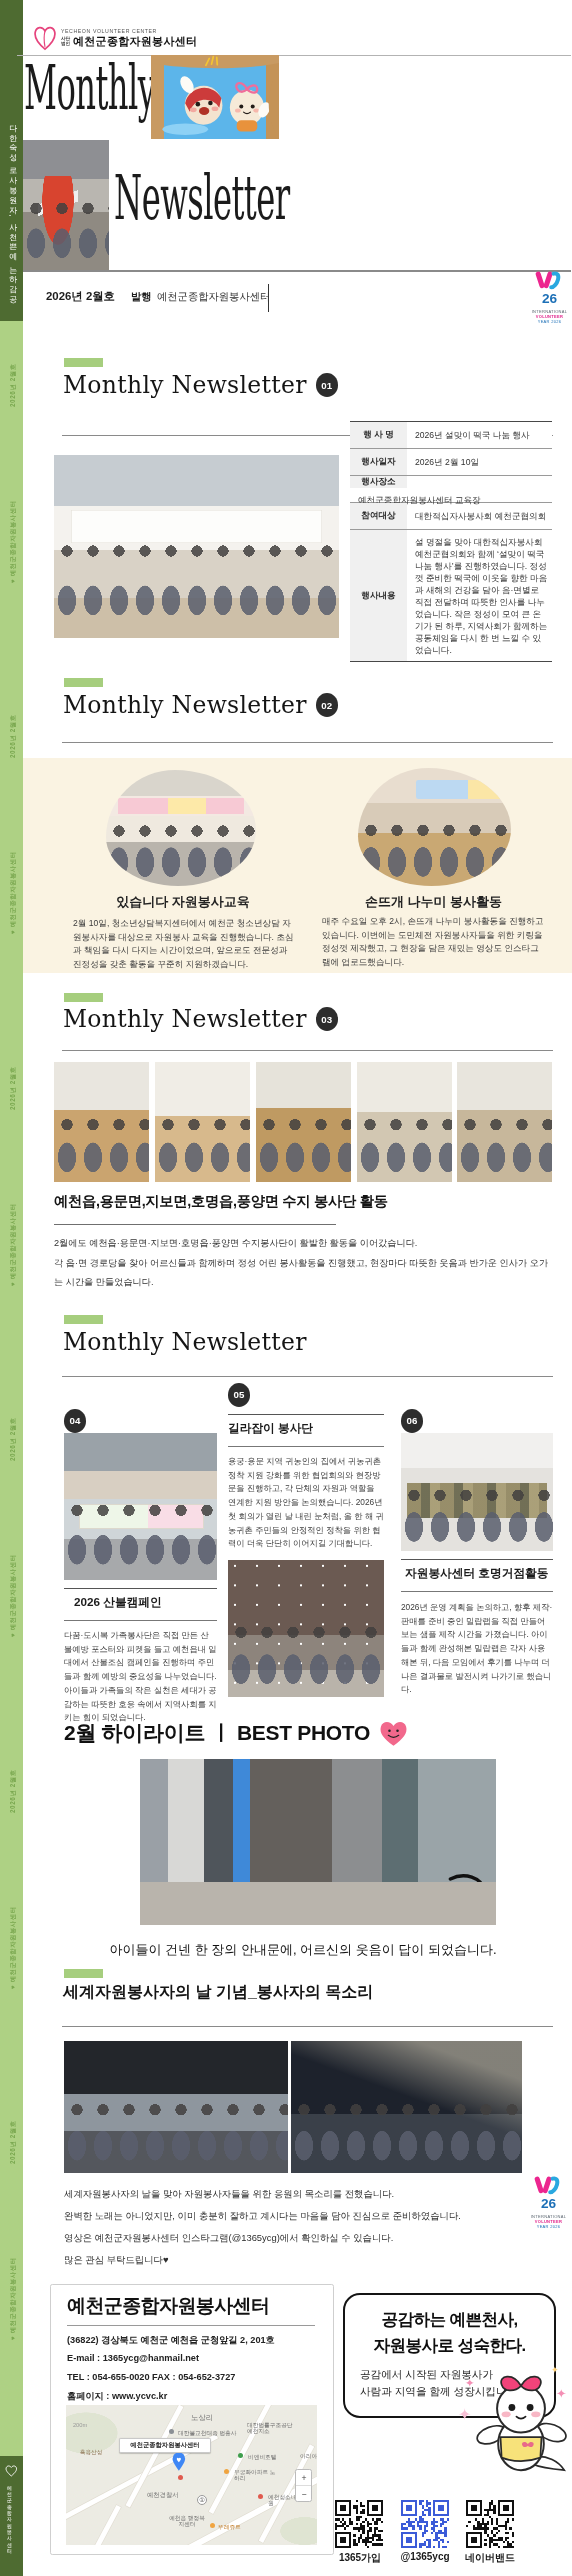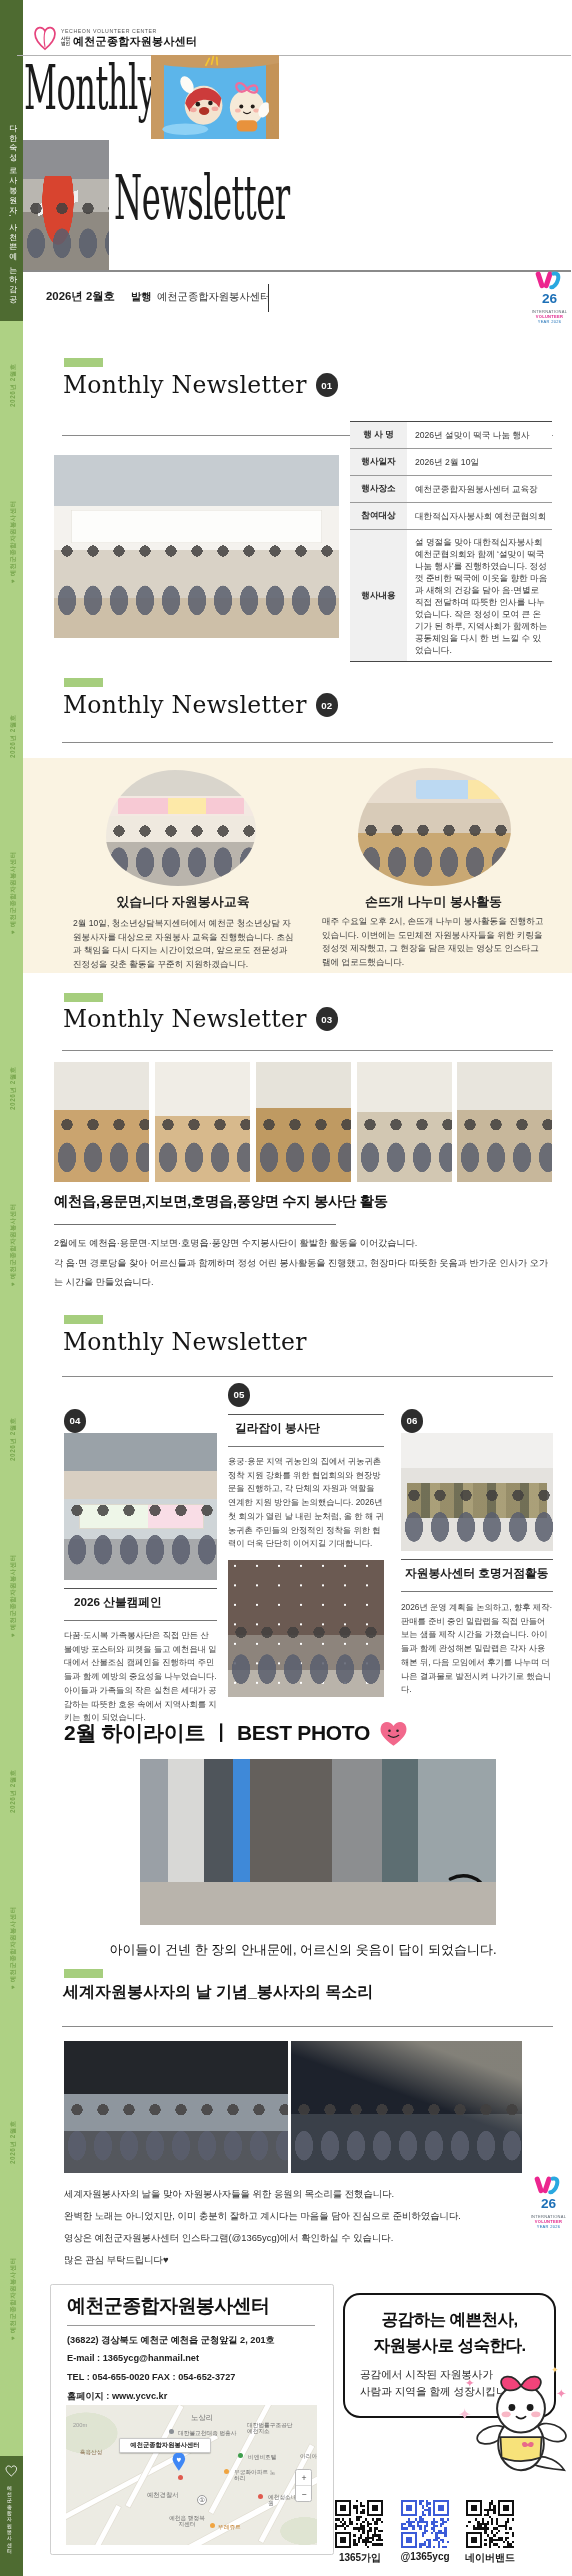--- a/index.html
+++ b/index.html
@@ -238,21 +238,21 @@
 
   <div class="infotable">
     <div class="irow" style="height:26px;">
       <div class="ilabel">행 사 명</div>
       <div class="ival">2026년 설맞이 떡국 나눔 행사</div>
     </div>
     <div class="irow" style="height:26px;">
       <div class="ilabel">행사일자</div>
       <div class="ival">2026년 2월 10일</div>
     </div>
-    <div class="irow" style="height:26px;">
+    <div class="irow" style="height:26px;flex-direction:column;">
       <div class="ilabel">행사장소</div>
       <div class="ival">예천군종합자원봉사센터 교육장</div>
     </div>
     <div class="irow" style="height:26px;">
       <div class="ilabel">참여대상</div>
       <div class="ival">대한적십자사봉사회 예천군협의회</div>
     </div>
     <div class="irow" style="min-height:106px;">
       <div class="ilabel">행사내용</div>
       <div class="ival">설 명절을 맞아 대한적십자봉사회 예천군협의회와 함께 ‘설맞이 떡국 나눔 행사’를 진행하였습니다. 정성껏 준비한 떡국에 이웃을 향한 마음과 새해의 건강을 담아 음·면별로 직접 전달하며 따뜻한 인사를 나누었습니다. 작은 정성이 모여 큰 온기가 된 하루, 지역사회가 함께하는 공동체임을 다시 한 번 느낄 수 있었습니다.</div>
@@ -293,21 +293,21 @@
 각 읍·면 경로당을 찾아 어르신들과 함께하며 정성 어린 봉사활동을 진행했고, 현장마다 따뜻한 웃음과 반가운 인사가 오가는 시간을 만들었습니다.</div>
 
   <div class="chip" style="left:64px;top:1315px;"></div>
   <div class="stitle" style="left:63px;top:1328px;">
     <span>Monthly Newsletter</span>
   </div>
   <div class="rule" style="left:62px;top:1376px;width:491px;"></div>
 
   <div class="badge" style="position:absolute;left:228px;top:1383px;text-align:right;">05</div>
   <div class="mr" style="left:228px;top:1414px;width:156px;"></div>
-  <div class="s4h" style="left:235px;top:1421px;">길라잡이 봉사단</div>
+  <div class="s4h" style="left:228px;top:1421px;">길라잡이 봉사단</div>
   <div class="mr2" style="left:228px;top:1446px;width:156px;"></div>
   <div class="para" style="left:228px;top:1455px;width:156px;">용궁·용문 지역 귀농인의 집에서 귀농귀촌 정착 지원 강화를 위한 협업회의와 현장방문을 진행하고, 각 단체의 자원과 역할을 연계한 지원 방안을 논의했습니다. 2026년 첫 회의가 열린 날 내린 눈처럼, 올 한 해 귀농귀촌 주민들의 안정적인 정착을 위한 협력이 더욱 단단히 이어지길 기대합니다.</div>
   <div class="photo ph-snow ppl" style="left:228px;top:1560px;width:156px;height:137px;"></div>
 
   <div class="badge" style="position:absolute;left:64px;top:1409px;">04</div>
   <div class="photo ph-street ppl" style="left:64px;top:1433px;width:153px;height:147px;"></div>
   <div class="mr" style="left:64px;top:1588px;width:153px;"></div>
   <div class="s4h" style="left:74px;top:1595px;">2026 산불캠페인</div>
   <div class="mr2" style="left:64px;top:1620px;width:153px;"></div>
   <div class="para" style="left:64px;top:1629px;width:153px;">다꿈·도시복 가족봉사단은 직접 만든 산불예방 포스터와 피켓을 들고 예천읍내 일대에서 산불조심 캠페인을 진행하며 주민들과 함께 예방의 중요성을 나누었습니다. 아이들과 가족들의 작은 실천은 세대가 공감하는 따뜻한 호응 속에서 지역사회를 지키는 힘이 되었습니다.</div>

